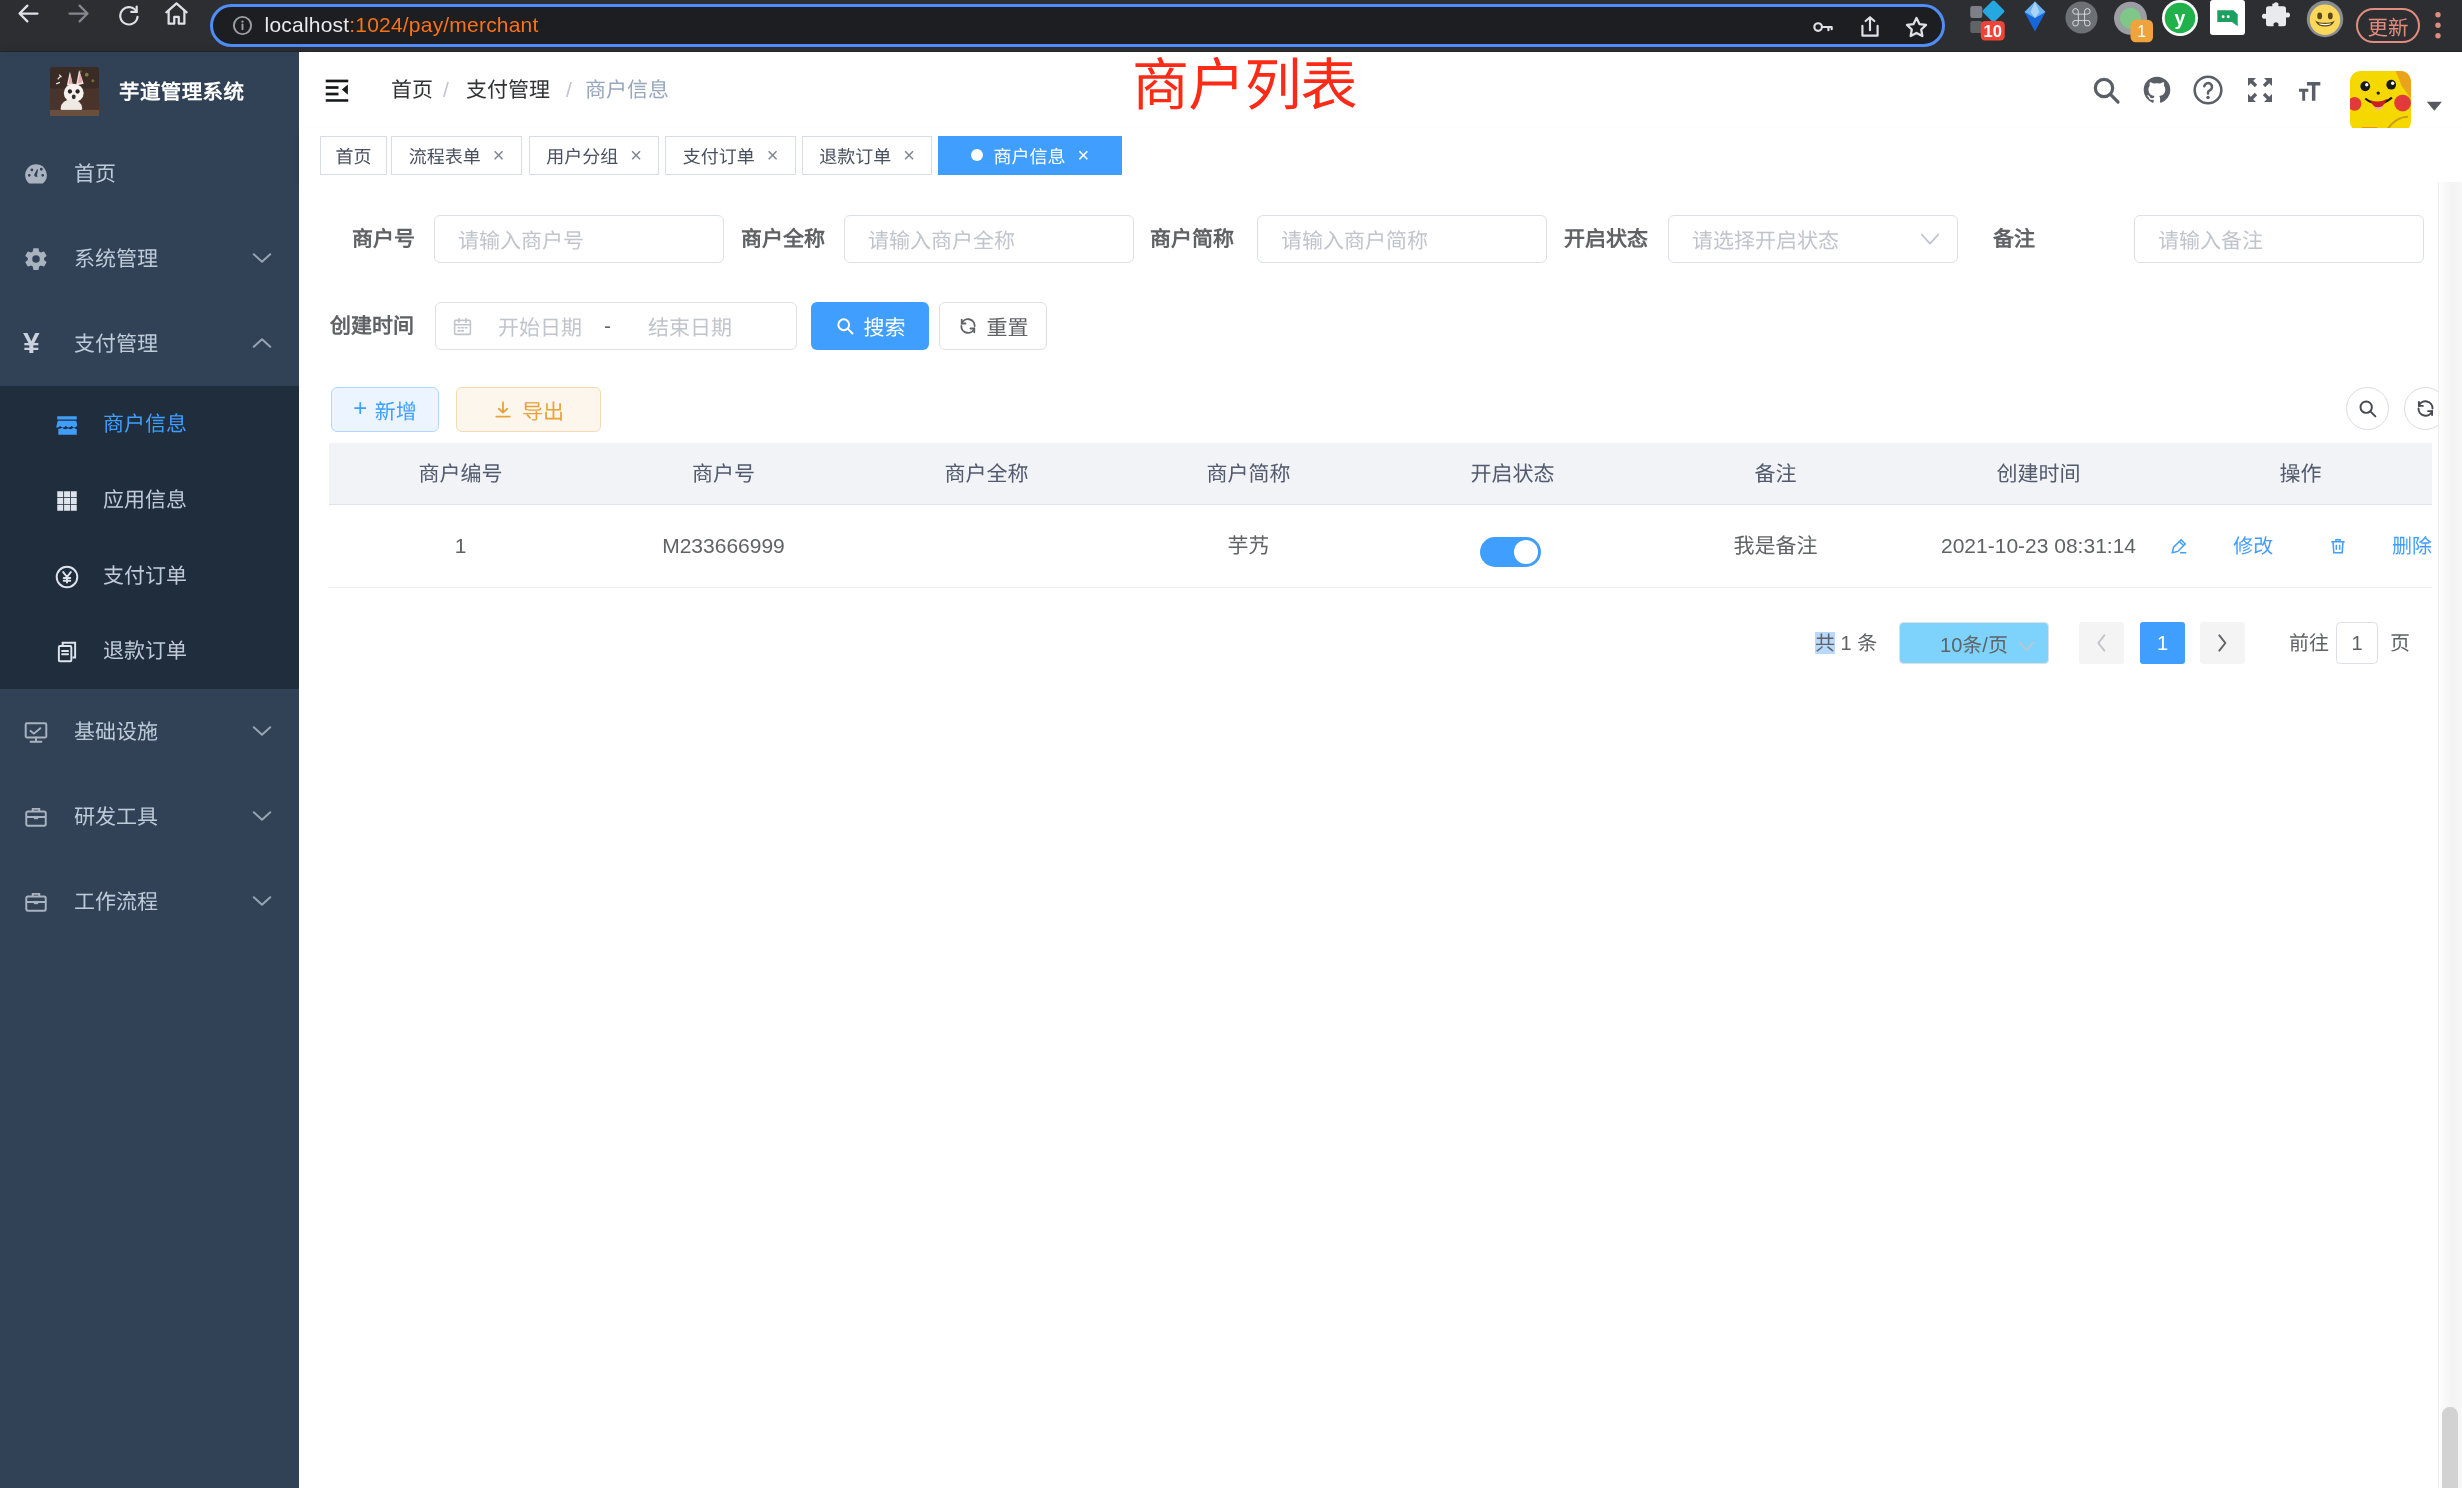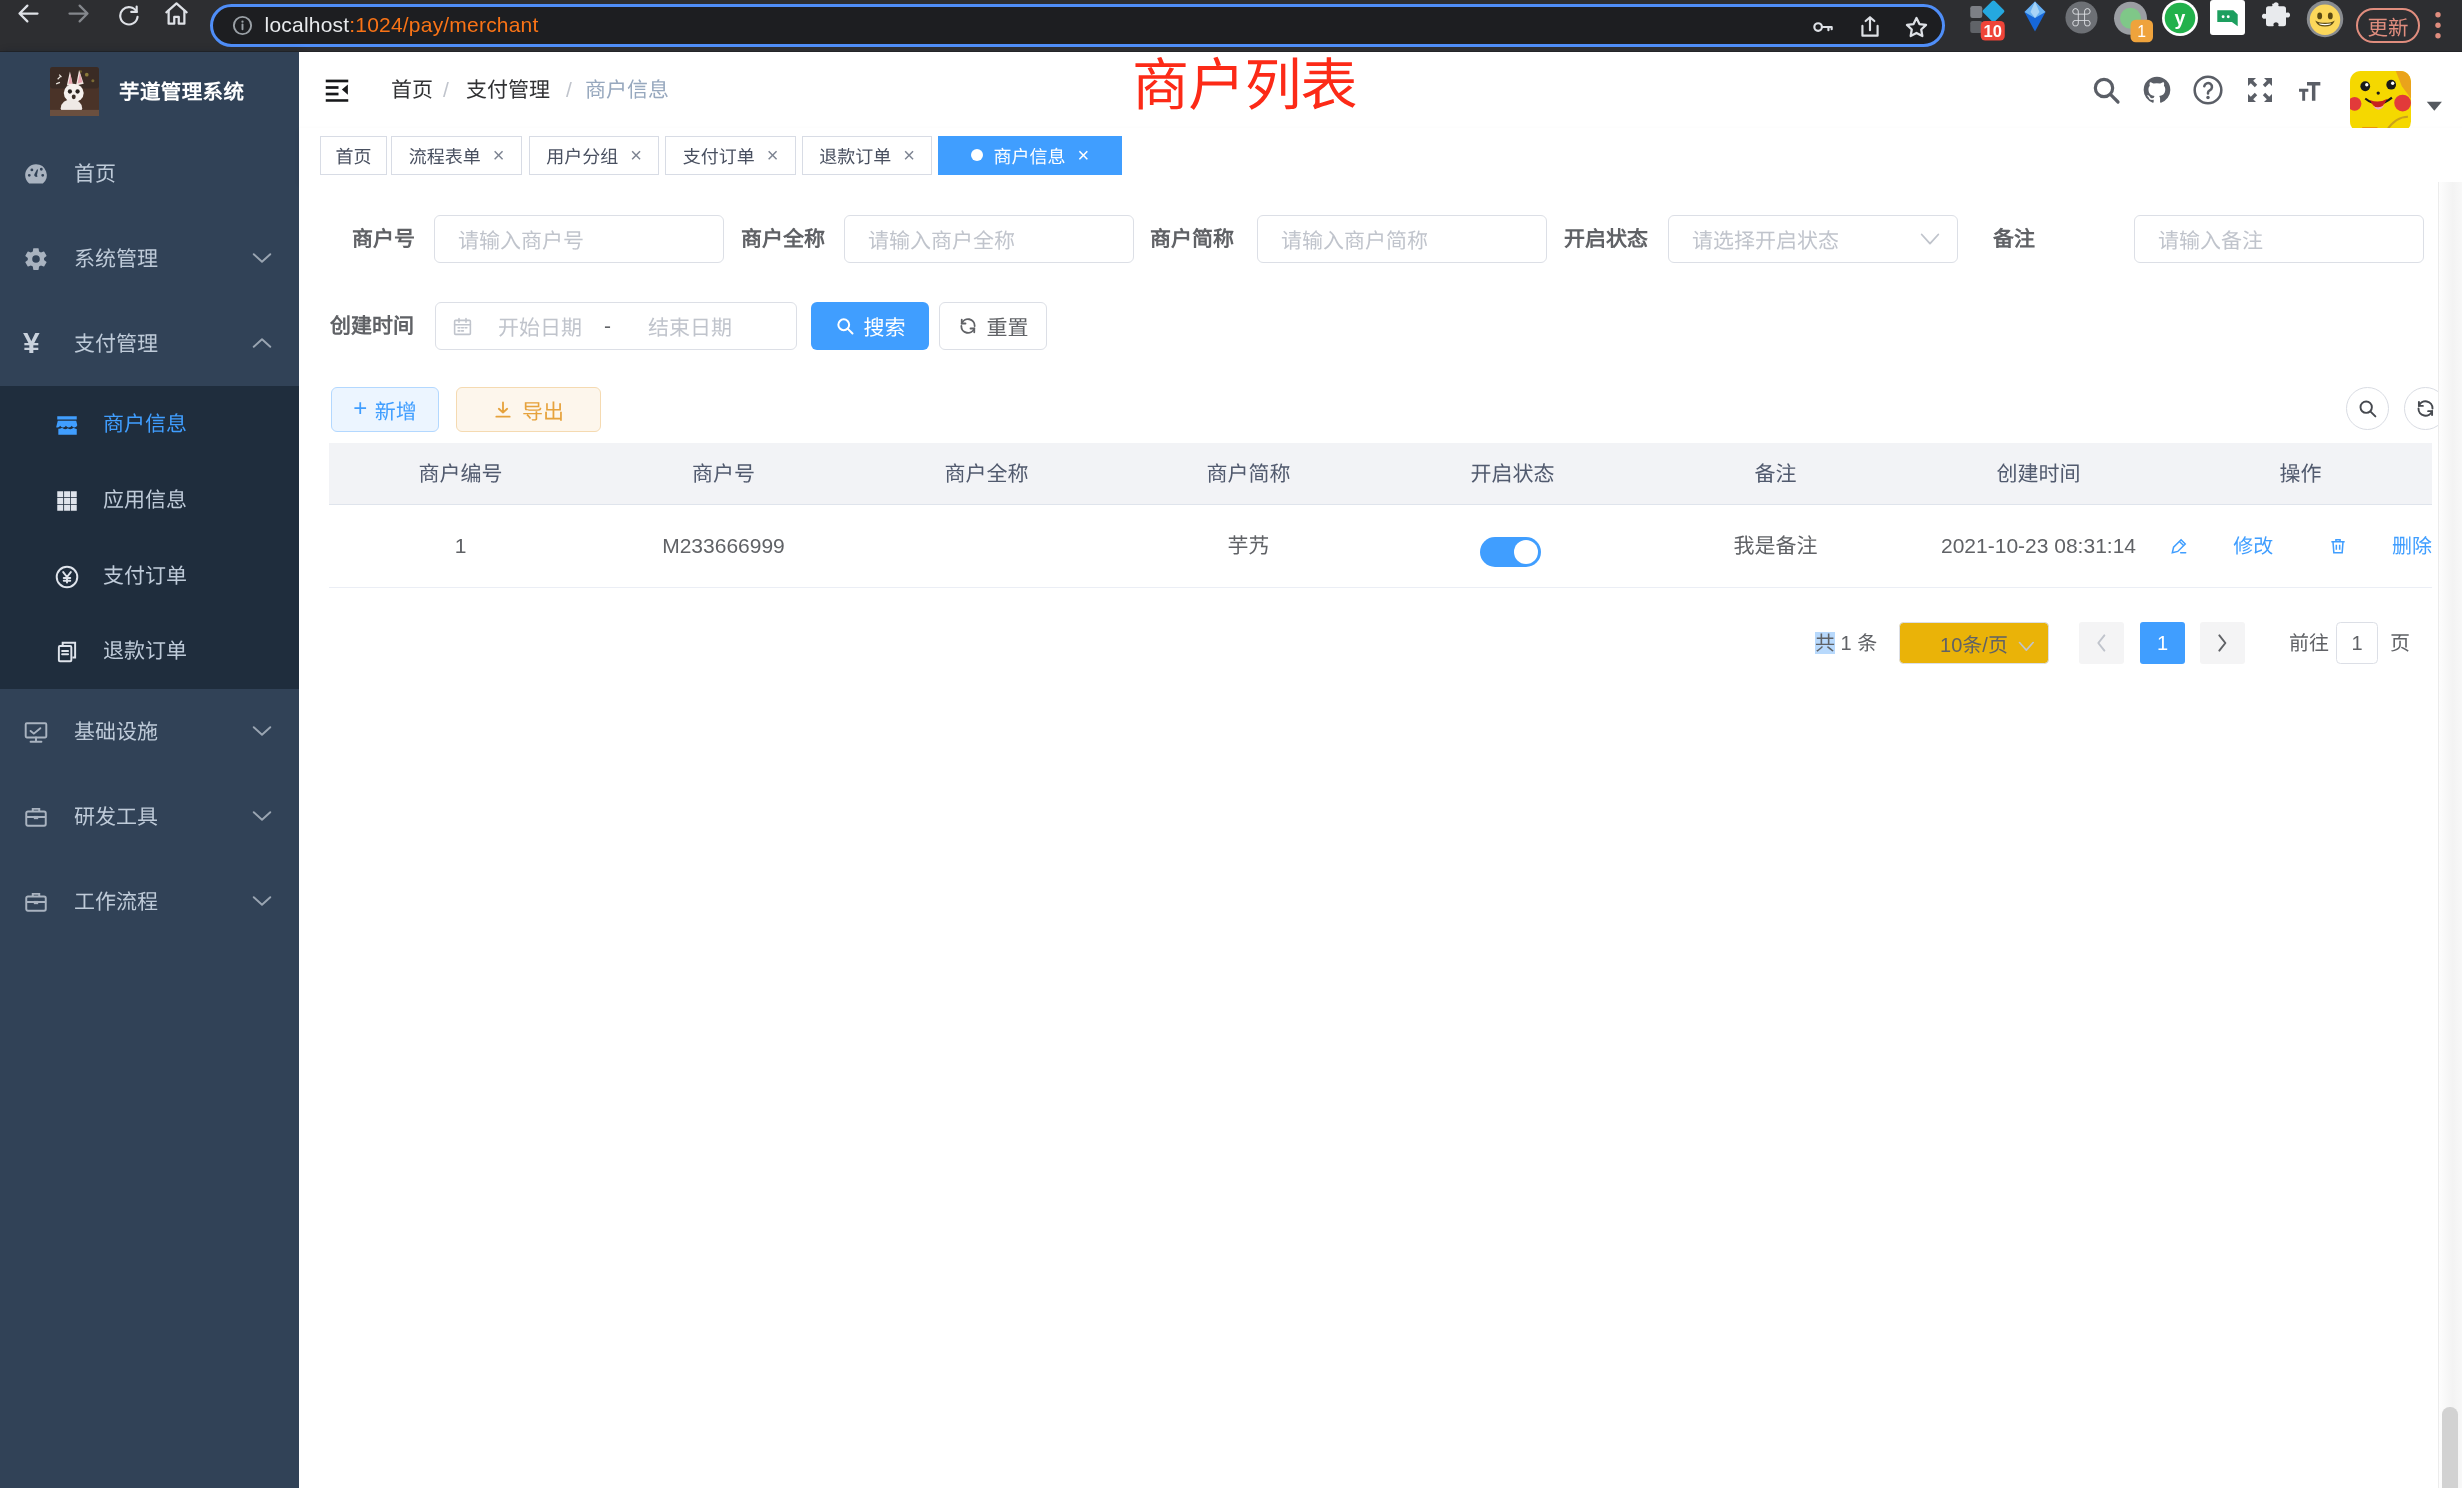--- a/index.html
+++ b/index.html
@@ -453,21 +453,21 @@
             <span>修改</span>
           <svg width="20" height="20" viewBox="0 0 24 24" fill="none" stroke="#409eff" stroke-width="1.8" style="margin:0 4.5px 0 15px">
               <path d="M4 7h16M9.5 7V4.5h5V7M6 7l1 13h10l1-13"></path>
               <path d="M10 10.5v6M14 10.5v6"></path>
             </svg>
             <span>删除</span>
         </div>
       </div>
 
       <span class="ptxt" style="left:1516px"><span style="background:#b8d9fc">共</span> 1 条</span>
-      <div class="pbtn" style="left:1600px;width:150px;background:#eab308;border:1.5px solid #dcdfe6;border-radius:4.5px">
+      <div class="pbtn" style="left:1600px;width:150px;background:#7dd3fc;border:1.5px solid #dcdfe6;border-radius:4.5px">
         <span style="font-size:20px;color:#606266">10条/页</span>
         <svg style="position:absolute;right:13.6px;top:18px" width="16.7" height="10.6" viewBox="0 0 22 14" fill="none" stroke="#c0c4cc" stroke-width="2.2" stroke-linecap="round" stroke-linejoin="round">
             <path d="M2 2l9 10L20 2"></path>
           </svg>
       </div>
       <div class="pbtn" style="left:1780px;width:45px">
         <svg width="16.7" height="20" viewBox="0 0 22 26" fill="none" stroke="#c0c4cc" stroke-width="2.6" stroke-linecap="round" stroke-linejoin="round">
             <path d="M15 3 L7 13l8 10"></path>
           </svg>
       </div>

